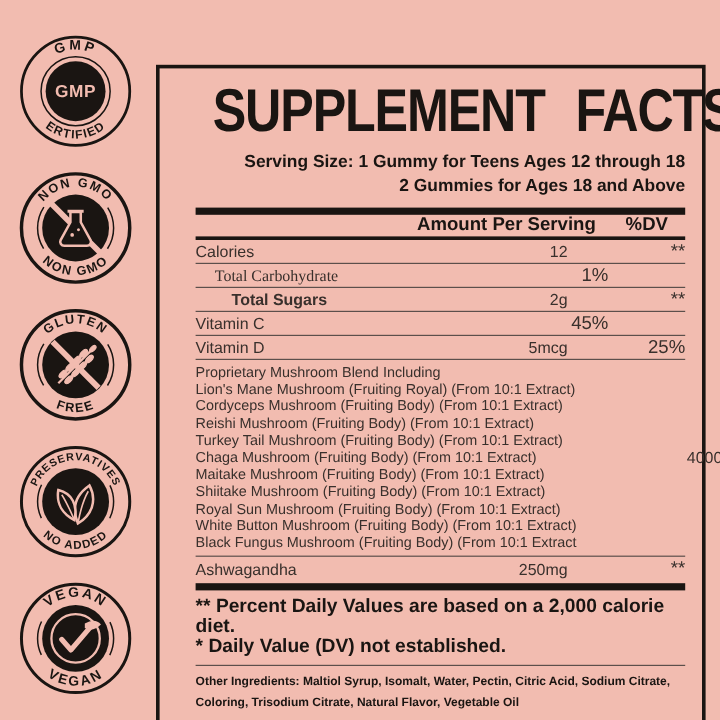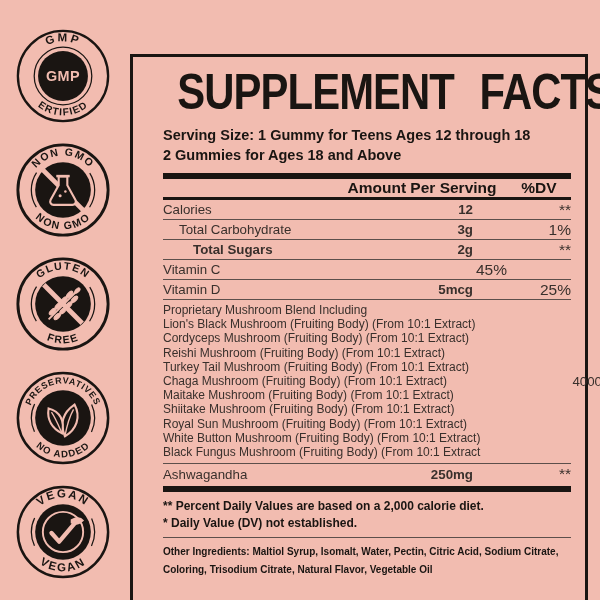--- a/index.html
+++ b/index.html
@@ -43,38 +43,38 @@
     background:var(--bg);
     margin-top:36px;
   }
   .title{
     text-align:center;
     font-size:45px;font-weight:bold;color:var(--ink);
     letter-spacing:-1px;word-spacing:16px;
     transform:scale(.93,1.12);transform-origin:center;
     margin-top:6px;line-height:46px;white-space:nowrap;
   }
-  .serving{margin-top:10px;text-align:left;font-weight:bold;font-size:14.5px;line-height:20px;color:var(--ink);}
+  .serving{margin-top:10px;text-align:right;font-weight:bold;font-size:14.5px;line-height:20px;color:var(--ink);}
   .bar{background:var(--ink);}
   .bar.thick{height:6px;margin-top:8px;}
   .bar.mid{height:3px;}
   .grid{display:grid;grid-template-columns:1fr 170px 64px;align-items:center;}
   .hdr{height:18px;font-weight:bold;font-size:15.5px;color:var(--ink);}
   .hdr .c-amt{text-align:center;}
   .hdr .c-dv{text-align:center;}
   .row{height:20px;font-size:13.3px;}
-  .row .c-amt{text-align:right;padding-right:34px;font-weight:bold;}
+  .row .c-amt{text-align:right;padding-right:34px;}
   .row .c-dv{text-align:right;font-size:15.5px;}
   .sep{border-bottom:1px solid var(--line);}
-  .ind1{padding-left:16px;}
+  .ind1{padding-left:16px;font-family:Liberation Serif, serif;}
   .ind2{padding-left:30px;font-weight:bold;}
   .blend{padding:3px 0 4px 0;font-size:12px;}
   .blend .lines div{line-height:14.2px;white-space:nowrap;}
   .blend .c-amt{text-align:right;padding-right:30px;font-size:13.3px;}
-  .foot{margin-top:6px;font-weight:bold;font-size:12px;line-height:16.5px;color:var(--ink);}
+  .foot{margin-top:6px;font-weight:bold;font-size:16px;line-height:16.5px;color:var(--ink);}
   .thinrule{border-top:1px solid var(--line);margin:6px 0 5px 0;}
   .other{font-weight:bold;font-size:10px;line-height:17.5px;color:var(--ink);}
 </style>
 </head>
 <body>
 
 <div class="stage">
 
   <svg class="badge b1" viewBox="0 0 100 100">
     <defs>
@@ -189,42 +189,41 @@
 
     <div class="bar mid"></div>
 
     <div class="grid row sep">
       <span class="c-name">Calories</span>
       <span class="c-amt">12</span>
       <span class="c-dv">**</span>
     </div>
     <div class="grid row sep">
       <span class="c-name ind1">Total Carbohydrate</span>
-      <span class="c-amt">3g</span>
       <span class="c-dv">1%</span>
     </div>
     <div class="grid row sep">
       <span class="c-name ind2">Total Sugars</span>
       <span class="c-amt">2g</span>
       <span class="c-dv">**</span>
     </div>
     <div class="grid row sep">
       <span class="c-name">Vitamin C</span>
       <span class="c-dv">45%</span>
     </div>
     <div class="grid row sep">
       <span class="c-name">Vitamin D</span>
       <span class="c-amt">5mcg</span>
       <span class="c-dv">25%</span>
     </div>
 
     <div class="grid blend sep">
       <div class="lines">
         <div>Proprietary Mushroom Blend Including</div>
-        <div>Lion's Black Mushroom (Fruiting Body) (From 10:1 Extract)</div>
+        <div>Lion's Mane Mushroom (Fruiting Royal) (From 10:1 Extract)</div>
         <div>Cordyceps Mushroom (Fruiting Body) (From 10:1 Extract)</div>
         <div>Reishi Mushroom (Fruiting Body) (From 10:1 Extract)</div>
         <div>Turkey Tail Mushroom (Fruiting Body) (From 10:1 Extract)</div>
         <div>Chaga Mushroom (Fruiting Body) (From 10:1 Extract)</div>
         <div>Maitake Mushroom (Fruiting Body) (From 10:1 Extract)</div>
         <div>Shiitake Mushroom (Fruiting Body) (From 10:1 Extract)</div>
         <div>Royal Sun Mushroom (Fruiting Body) (From 10:1 Extract)</div>
         <div>White Button Mushroom (Fruiting Body) (From 10:1 Extract)</div>
         <div>Black Fungus Mushroom (Fruiting Body) (From 10:1 Extract</div>
       </div>

